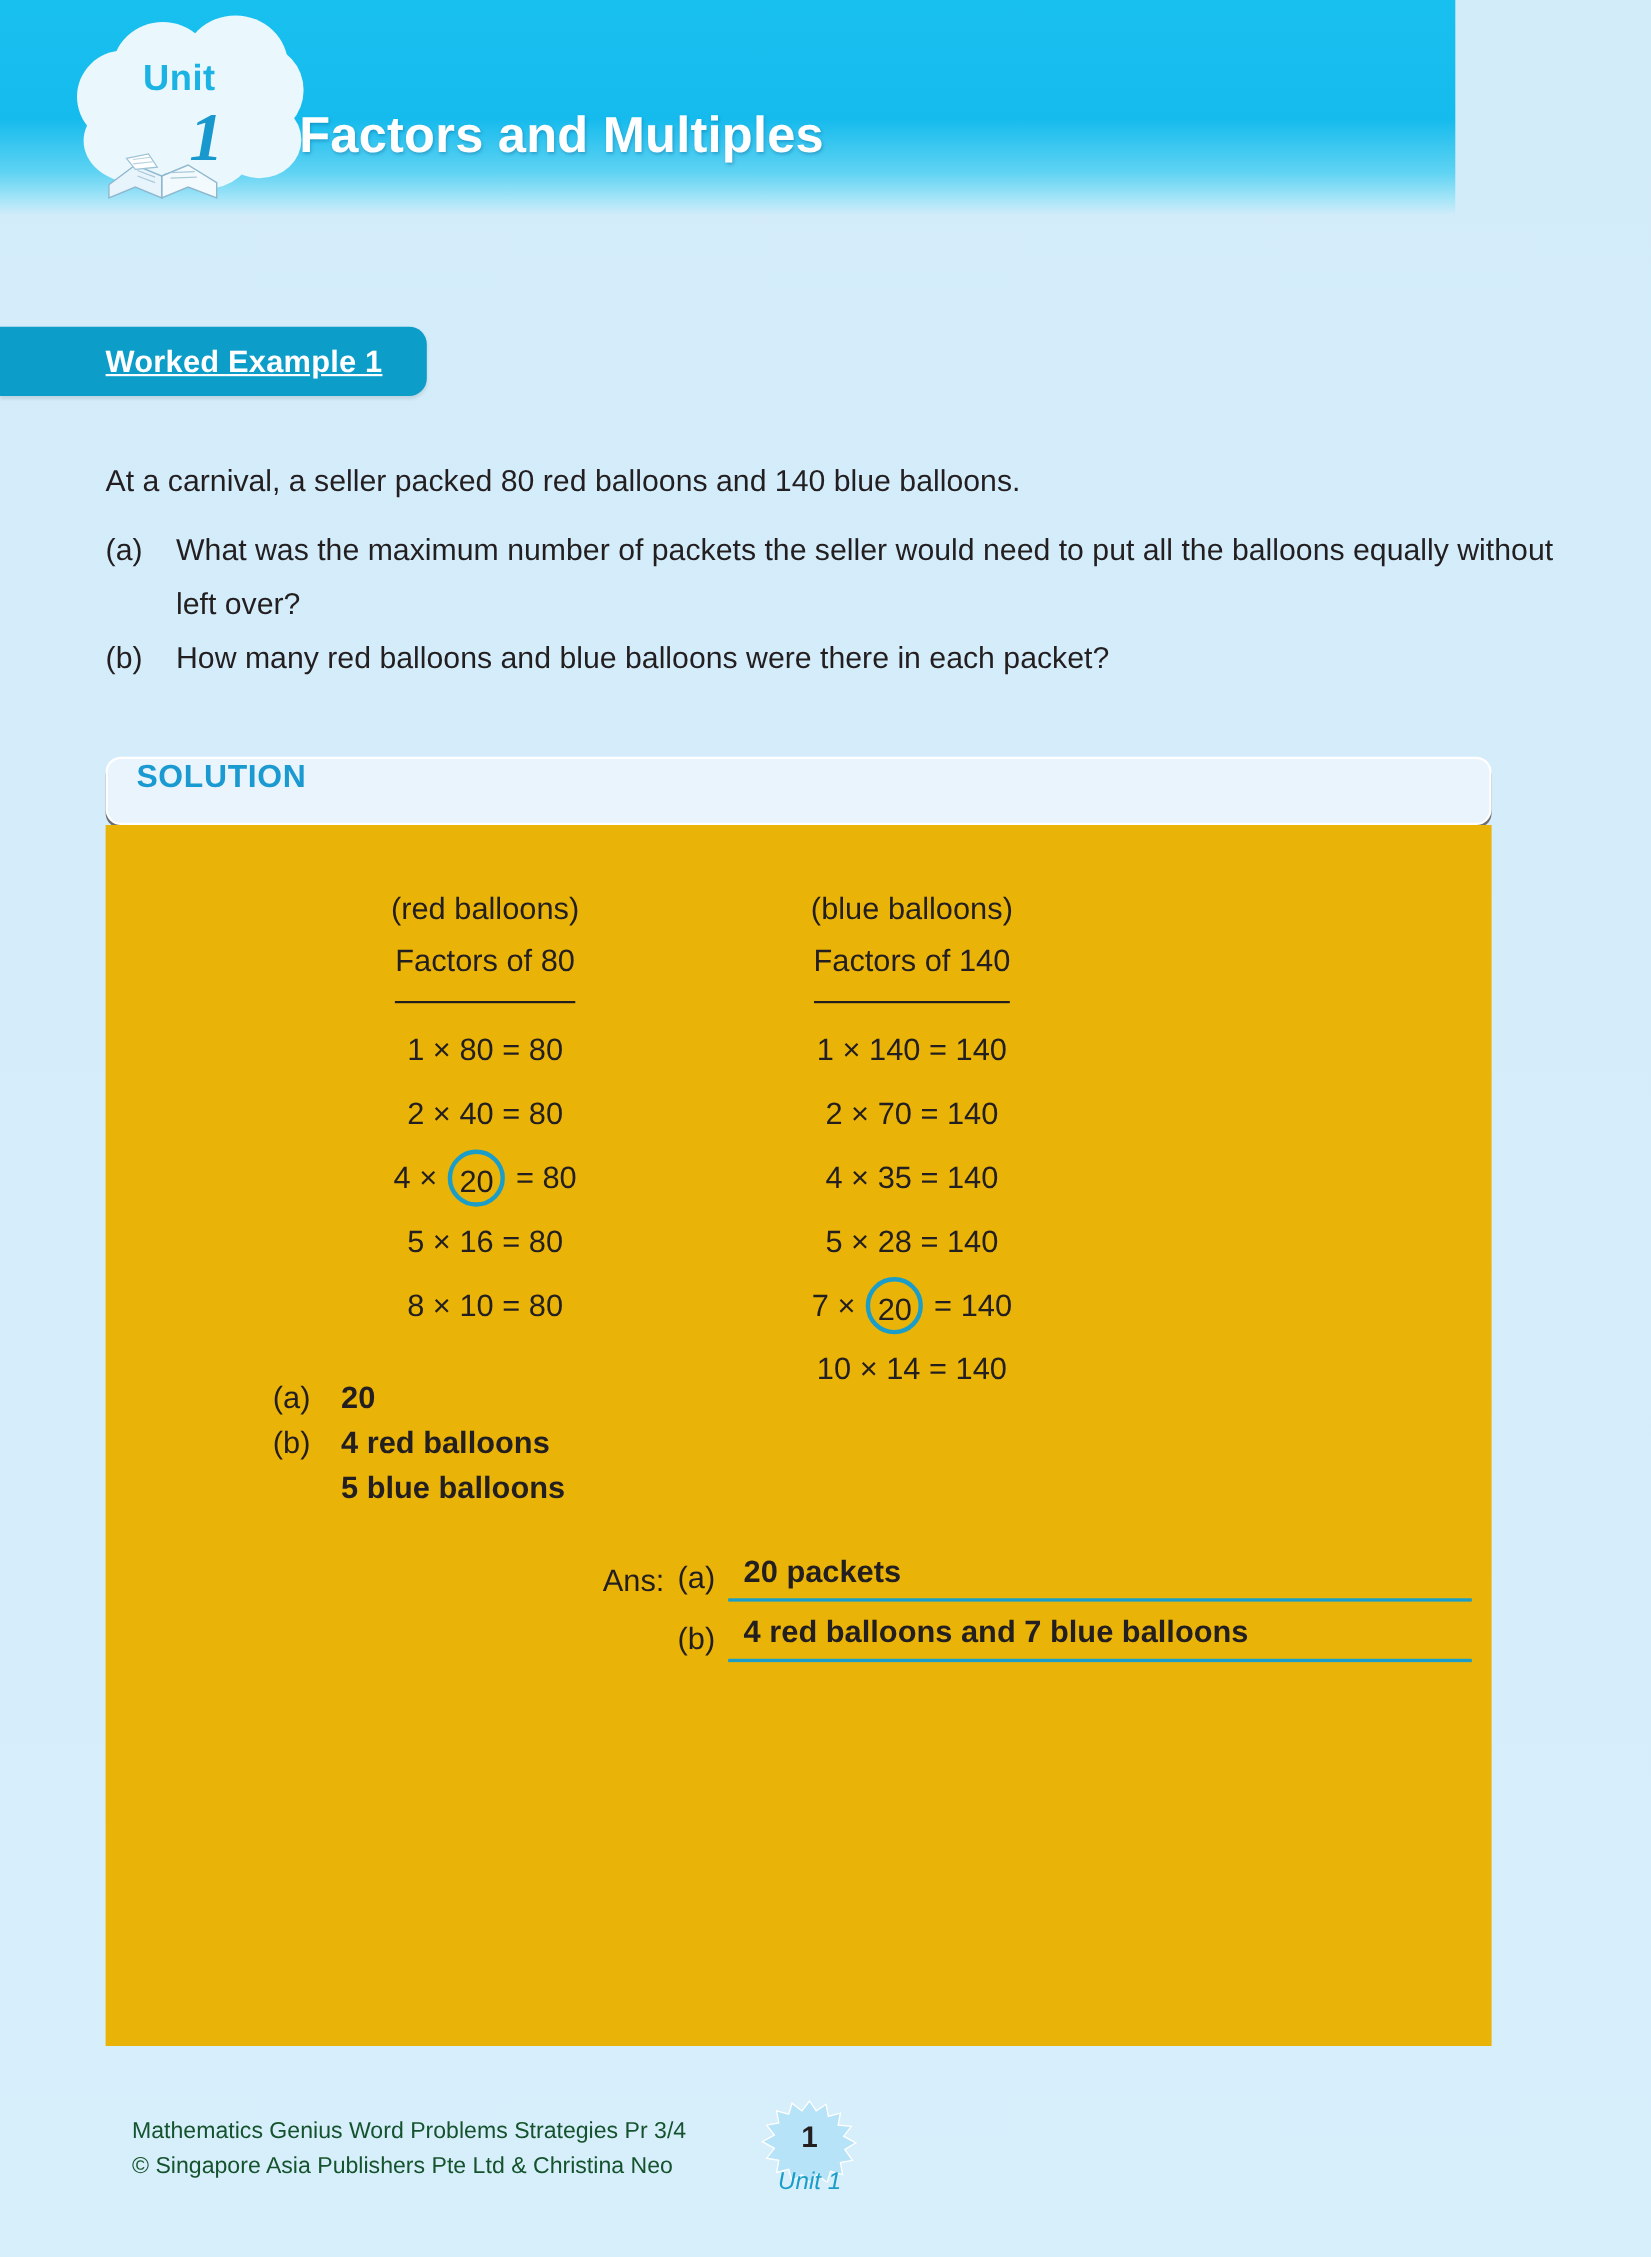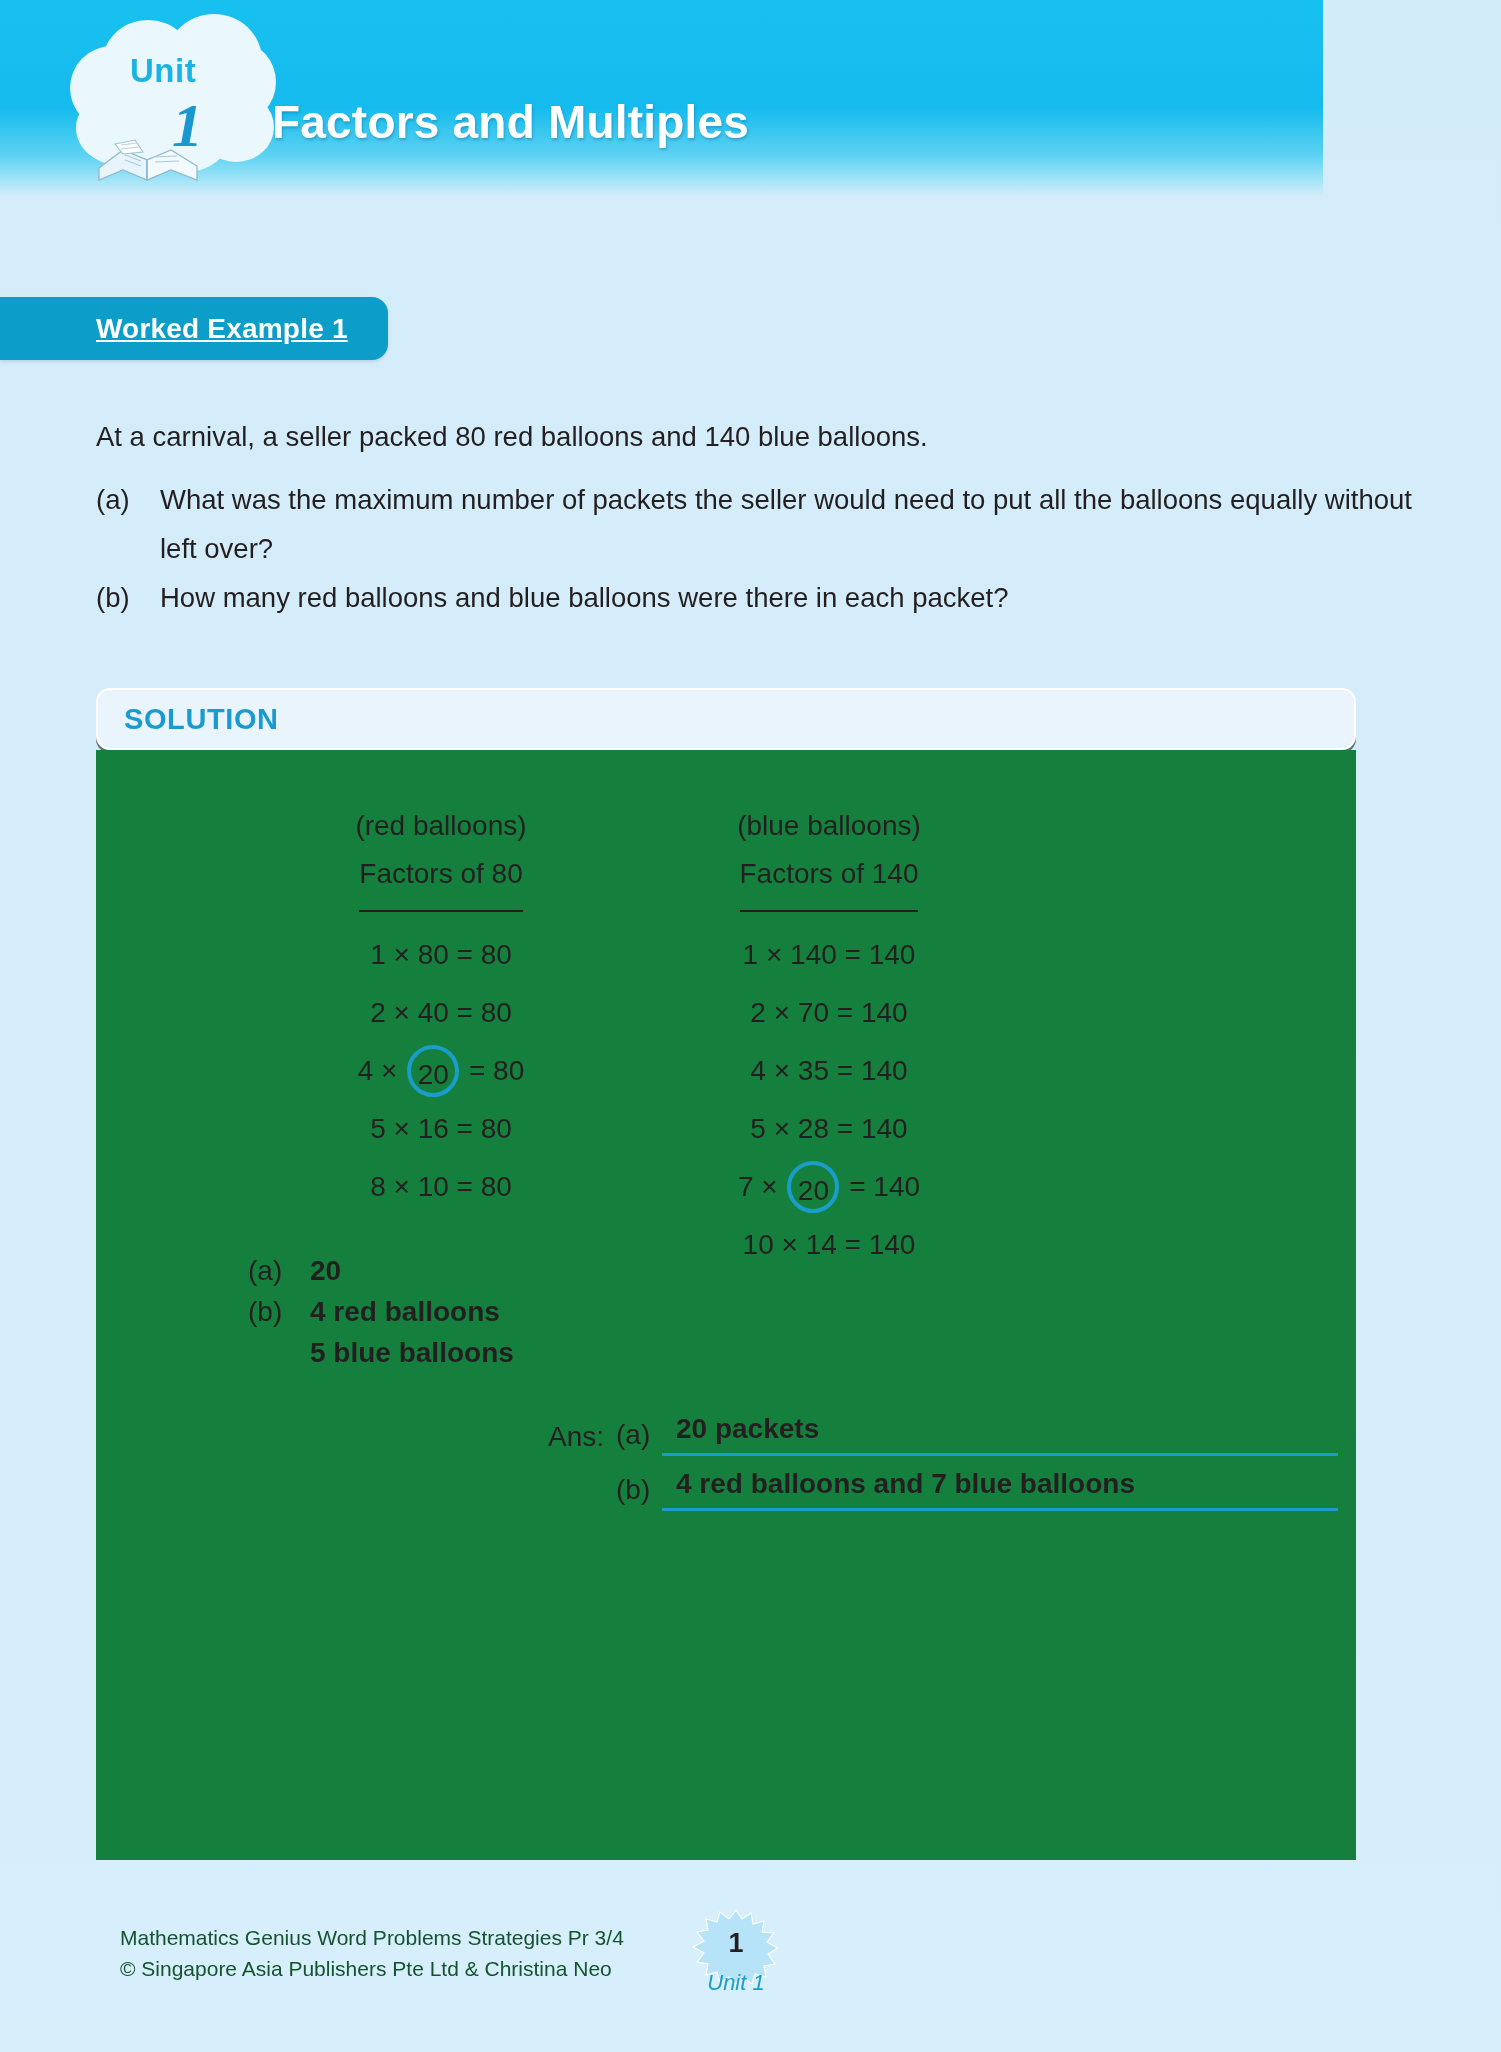--- a/index.html
+++ b/index.html
@@ -156,32 +156,31 @@
     width: 1260px;
   }
   .solution-head {
     position: relative;
     height: 62px;
     background: #eaf4fd;
     border: 2px solid #ffffff;
     border-radius: 14px;
     box-shadow: 0 3px 0 0 #6d6e70;
     display: flex;
-    align-items: center;
     padding-left: 26px;
     box-sizing: border-box;
   }
   .solution-label {
     color: #1a9ad0;
     font-size: 29px;
     font-weight: bold;
     letter-spacing: 0.6px;
   }
   .solution-body {
-    background: #15803d;
+    background: #eab308;
     min-height: 1110px;
     position: relative;
     padding-top: 10px;
     box-sizing: border-box;
   }
 
   
   .factors {
     position: absolute;
     left: 0;

